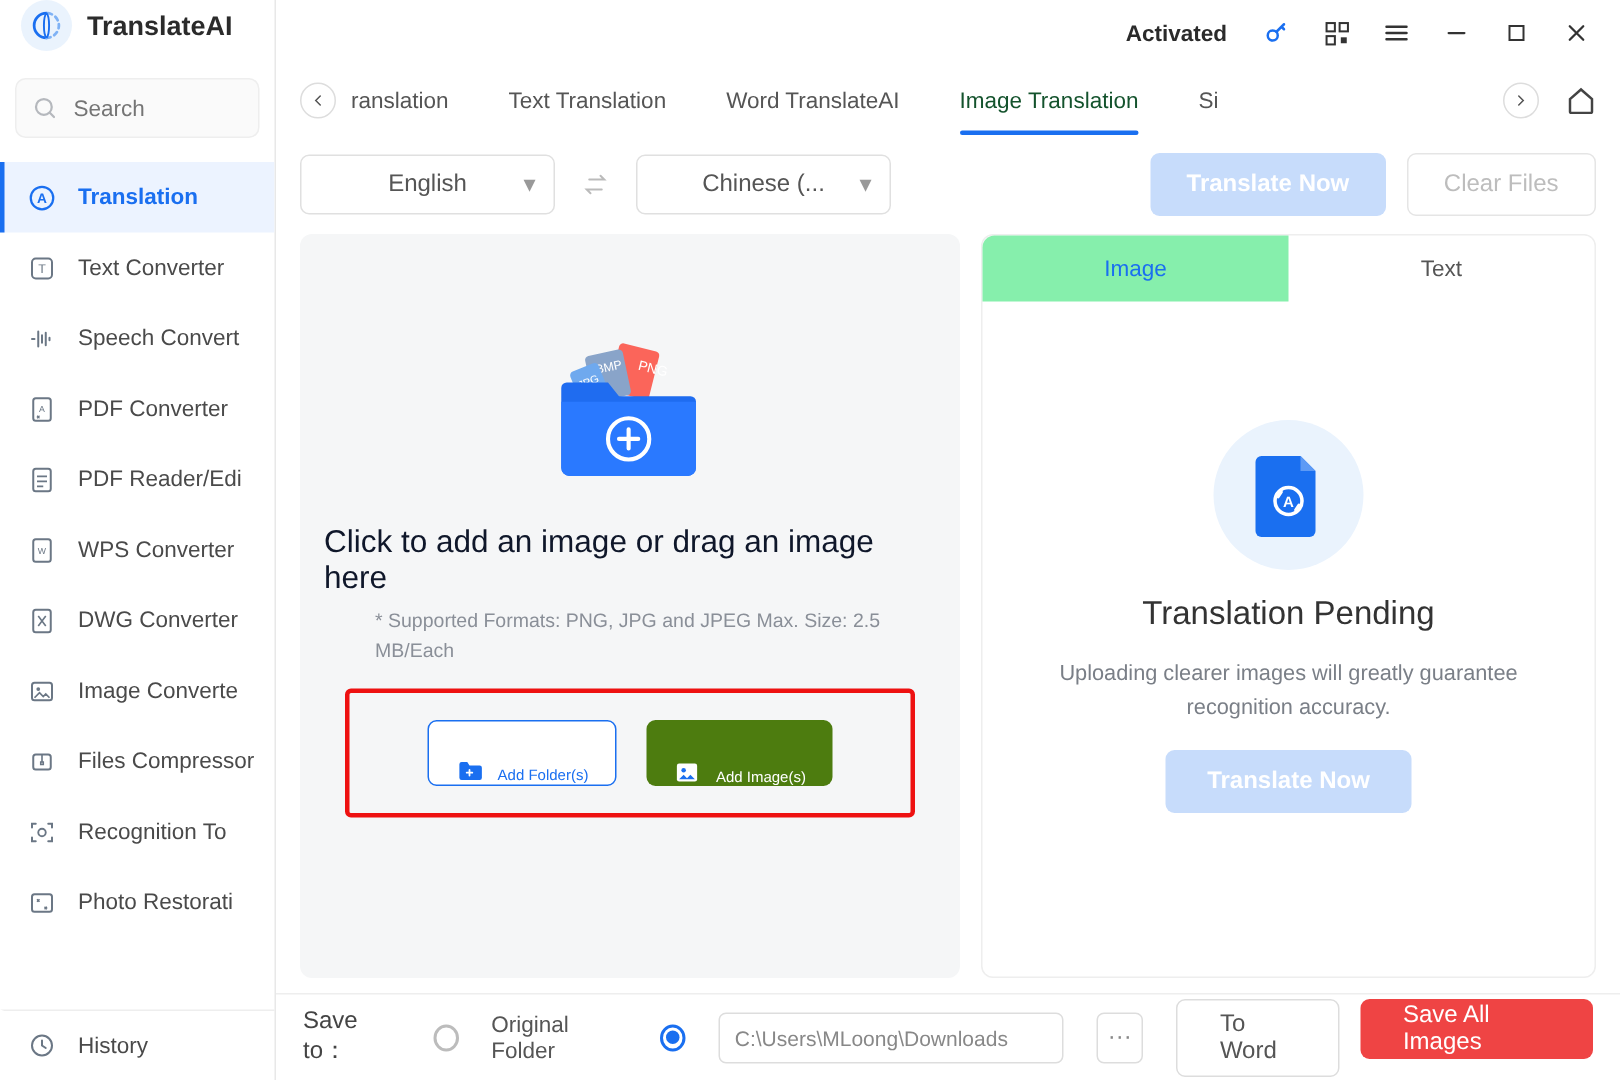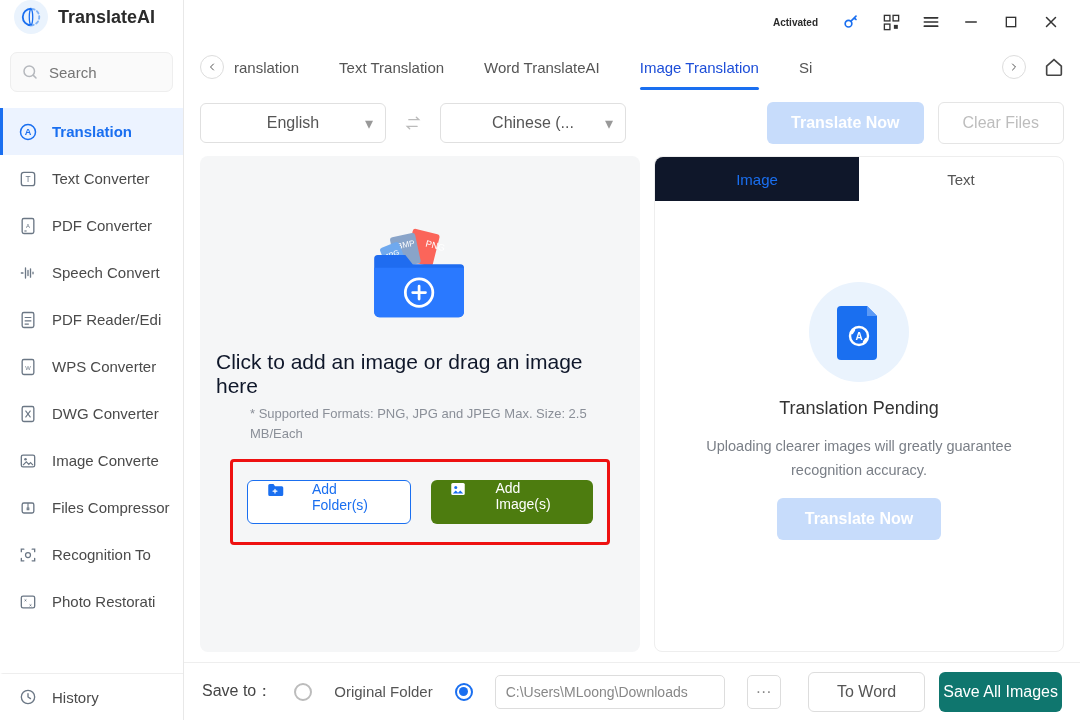--- a/index.html
+++ b/index.html
@@ -14,72 +14,72 @@
 .sidebar-nav { flex: 1; overflow: hidden; padding-top: 4px; }
 .sb-item { display: flex; align-items: center; gap: 13px; height: 47px; padding: 0 14px; cursor: pointer; color: #4a4a4a; font-size: 15px; border-left: 3px solid transparent; white-space: nowrap; overflow: hidden; }
 .sb-item.active { color: #1a6ff0; background: #ecf3ff; border-left-color: #1a6ff0; font-weight: 600; }
 .sb-item .ic { width: 22px; height: 22px; display: flex; align-items: center; justify-content: center; flex-shrink: 0; color: #6b7785; }
 .sb-item.active .ic { color: #1a6ff0; }
 .sb-last-faded { opacity: .3; filter: blur(.5px); }
 .history-row { border-top: 1px solid #eee; }
 
 .main { flex: 1; display: flex; flex-direction: column; height: 100%; }
 .titlebar { height: 44px; display: flex; align-items: center; justify-content: flex-end; gap: 18px; padding: 0 18px; }
-.titlebar .actived { font-weight: 700; font-size: 10px; color: #2b2b2b; margin-right: 4px; }
+.titlebar .actived { font-weight: 700; font-size: 15px; color: #2b2b2b; margin-right: 4px; }
 .tb-ic { width: 22px; height: 22px; display: flex; align-items: center; justify-content: center; cursor: pointer; color: #444; }
 
 .tabs-row { height: 46px; display: flex; align-items: center; padding: 0 12px; position: relative; }
 .tab-scroll { display: flex; align-items: center; gap: 0; flex: 1; overflow: hidden; }
 .tab { padding: 0 20px; height: 46px; display: flex; align-items: center; color: #555; font-size: 15px; cursor: pointer; position: relative; white-space: nowrap; }
-.tab.active { color: #1d4ed8; justify-content: center; }
+.tab.active { color: #14532d; justify-content: center; }
 .tab.active::after { content: ""; position: absolute; left: 20px; right: 20px; bottom: 0; height: 3px; background: #1a6ff0; border-radius: 2px; }
 .tab.partial-left { padding-left: 6px; }
 .nav-arrow { width: 24px; height: 24px; border-radius: 50%; border: 1px solid #ddd; display: flex; align-items: center; justify-content: center; cursor: pointer; color: #555; flex-shrink: 0; margin: 0 4px; }
 .home-ic { width: 28px; height: 28px; margin-left: 10px; display: flex; align-items: center; justify-content: center; cursor: pointer; color: #444; }
 
 .work-area { flex: 1; padding: 12px 16px 10px 16px; overflow: hidden; display: flex; flex-direction: column; gap: 12px; }
 .lang-row { display: flex; align-items: center; gap: 14px; }
-.lang-sel { width: 186px; height: 40px; border: 1px solid #e0e0e0; border-radius: 6px; display: flex; align-items: center; justify-content: center; gap: 10px; cursor: pointer; color: #555; position: relative; }
+.lang-sel { width: 170px; height: 40px; border: 1px solid #e0e0e0; border-radius: 6px; display: flex; align-items: center; justify-content: center; gap: 10px; cursor: pointer; color: #555; position: relative; }
 .lang-sel .cv { color: #999; position: absolute; right: 12px; }
 .swap-ic { width: 26px; display: flex; align-items: center; justify-content: center; color: #bbb; }
 .actn-buttons { margin-left: auto; display: flex; gap: 14px; }
 .btn { height: 42px; border-radius: 6px; padding: 0 24px; display: flex; align-items: center; justify-content: center; font-size: 16px; cursor: pointer; }
 .btn-primary-disabled { background: #c7dcfb; color: #fff; font-weight: 600; }
 .btn-outline-disabled { border: 1px solid #e5e5e5; color: #bdbdbd; }
 
 .panels { display: flex; gap: 14px; flex: 1; min-height: 0; }
 .left-panel { flex: 1; background: #f5f6f7; border-radius: 8px; display: flex; flex-direction: column; align-items: center; padding: 26px 16px 22px 16px; }
 .folder-graphic { width: 110px; height: 110px; margin-top: 40px; position: relative; }
 .drop-title { margin-top: 18px; font-size: 21px; color: #0f172a; }
 .drop-sub { margin-top: 6px; font-size: 13px; color: #8a8f98; text-align: left; width: 100%; max-width: 340px; line-height: 1.5; }
 .highlight-box { margin-top: 16px; border: 3px solid #e11; border-radius: 4px; padding: 18px 14px; display: flex; gap: 20px; width: 100%; max-width: 380px; justify-content: center; }
-.add-btn { height: 44px; border-radius: 6px; padding: 0 18px; display: flex; align-items: flex-start; gap: 28px; font-size: 14px; cursor: pointer; font-weight: 500; }
+.add-btn { height: 44px; border-radius: 6px; padding: 0 18px; display: flex; align-items: flex-end; gap: 10px; font-size: 10px; cursor: pointer; font-weight: 500; }
 .add-folder { border: 1.5px solid #1a6ff0; color: #1a6ff0; background: #fff; }
 .add-image { background: #4d7c0f; color: #fff; }
 
 .right-panel { flex: 1; border: 1px solid #eee; border-radius: 8px; display: flex; flex-direction: column; }
 .rp-tabs { display: flex; height: 44px; }
 .rp-tab { flex: 1; display: flex; align-items: center; justify-content: center; font-size: 15px; cursor: pointer; color: #555; }
-.rp-tab.active { background: #0f172a; color: #1a6ff0; border-radius: 8px 0 0 0; }
+.rp-tab.active { background: #86efac; color: #1a6ff0; border-radius: 8px 0 0 0; }
 .rp-body { flex: 1; display: flex; flex-direction: column; align-items: center; justify-content: center; padding: 0 24px 30px 24px; gap: 16px; text-align: center; }
 .pending-graphic { width: 100px; height: 100px; border-radius: 50%; background: #eaf3fd; display:flex; align-items:center; justify-content:center; }
-.pending-title { font-size: 18px; color: #333; font-weight: 500; }
+.pending-title { font-size: 22px; color: #333; font-weight: 500; }
 .pending-sub { font-size: 14.5px; color: #7a7f87; line-height: 1.6; }
 .btn-primary-disabled2 { background: #c7dcfb; color: #fff; font-weight: 600; height: 42px; border-radius: 6px; padding: 0 28px; display:flex; align-items:center; }
 
 .footer { height: 58px; border-top: 1px solid #eee; display: flex; align-items: center; padding: 0 18px; gap: 22px; }
 .footer .lbl { font-size: 16px; color: #444; }
 .radio { width: 18px; height: 18px; border-radius: 50%; border: 2px solid #bcbcbc; display: inline-flex; align-items:center; justify-content:center; cursor:pointer; }
 .radio.checked { border-color: #1a6ff0; }
 .radio.checked::after { content:""; width: 9px; height: 9px; background:#1a6ff0; border-radius:50%; }
 .path-field { flex: 0 0 230px; height: 34px; border:1px solid #ddd; border-radius: 5px; display:flex; align-items:center; padding:0 10px; color:#888; font-size:14px; overflow:hidden; white-space:nowrap; }
 .more-btn { width: 34px; height: 34px; border:1px solid #ddd; border-radius:5px; display:flex; align-items:center; justify-content:center; color:#888; cursor:pointer; }
 .footer-right { margin-left: auto; display: flex; gap: 14px; }
-.btn-outline { border:1px solid #ddd; color:#555; height:40px; border-radius:6px; padding:0 28px; display:flex; align-items:center; cursor:pointer; }
-.btn-grey-disabled { background:#0f766e; color:#fff; height:40px; border-radius:6px; padding:0 4px; display:flex; align-items:center; font-weight:500; }
+.btn-outline { border:1px solid #ddd; color:#555; height:52px; border-radius:6px; padding:0 28px; display:flex; align-items:center; cursor:pointer; }
+.btn-grey-disabled { background:#ef4444; color:#fff; height:40px; border-radius:6px; padding:0 28px; display:flex; align-items:center; font-weight:500; }
 
 svg { display:block; }
 </style>
 </head>
 <body>
 
 <aside class="sidebar">
   <div class="logo-row">
     <div class="logo-badge">
       <svg width="22" height="22" viewBox="0 0 24 24" fill="none">
@@ -116,34 +116,34 @@
           <svg width="20" height="20" viewBox="0 0 24 24" fill="none">
             <rect x="4" y="4" width="16" height="16" rx="3" stroke="currentColor" stroke-width="1.6"></rect>
             <text x="12" y="16" font-size="10" text-anchor="middle" fill="currentColor">T</text>
           </svg>
         </span>
       <span>Text Converter</span>
     </div>
     <div class="sb-item">
       <span class="ic">
           <svg width="20" height="20" viewBox="0 0 24 24" fill="none">
+            <path d="M4 12h2m3-6v12m3-9v6m3-8v10m3-6v2" stroke="currentColor" stroke-width="1.6" stroke-linecap="round"></path>
+          </svg>
+        </span>
+      <span>Speech Convert</span>
+    </div>
+    <div class="sb-item">
+      <span class="ic">
+          <svg width="20" height="20" viewBox="0 0 24 24" fill="none">
             <rect x="5" y="3" width="14" height="18" rx="2" stroke="currentColor" stroke-width="1.6"></rect>
             <text x="12" y="14" font-size="7" text-anchor="middle" fill="currentColor">A</text>
             <path d="M8 17l2 2m0-2-2 2" stroke="currentColor" stroke-width="1"></path>
           </svg>
         </span>
       <span>PDF Converter</span>
-    </div>
-    <div class="sb-item">
-      <span class="ic">
-          <svg width="20" height="20" viewBox="0 0 24 24" fill="none">
-            <path d="M4 12h2m3-6v12m3-9v6m3-8v10m3-6v2" stroke="currentColor" stroke-width="1.6" stroke-linecap="round"></path>
-          </svg>
-        </span>
-      <span>Speech Convert</span>
     </div>
     <div class="sb-item">
       <span class="ic">
           <svg width="20" height="20" viewBox="0 0 24 24" fill="none">
             <rect x="5" y="3" width="14" height="18" rx="2" stroke="currentColor" stroke-width="1.6"></rect>
             <path d="M8 9h8M8 13h8M8 17h5" stroke="currentColor" stroke-width="1.4"></path>
           </svg>
         </span>
       <span>PDF Reader/Edi</span>
     </div>

